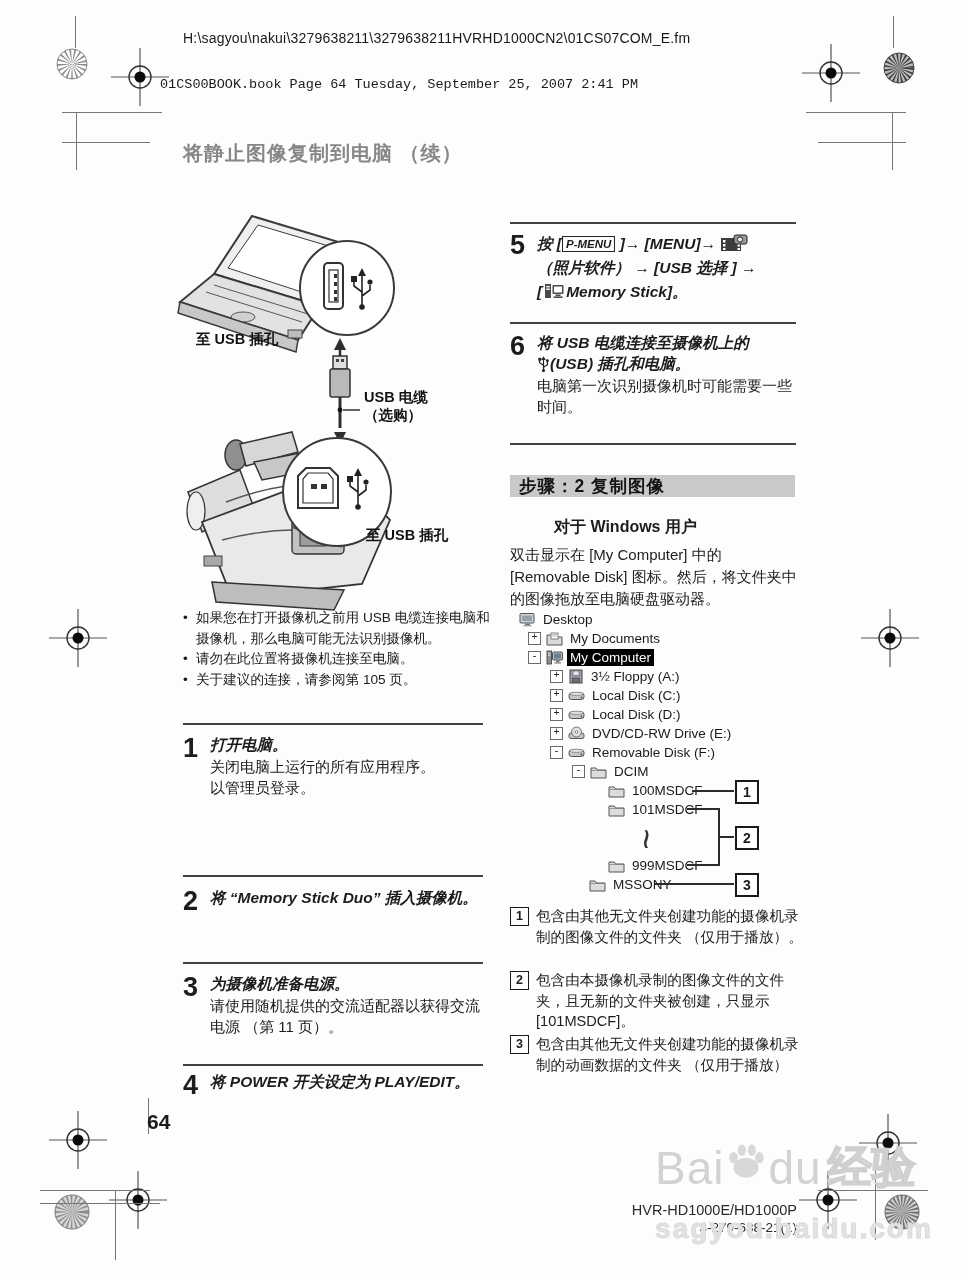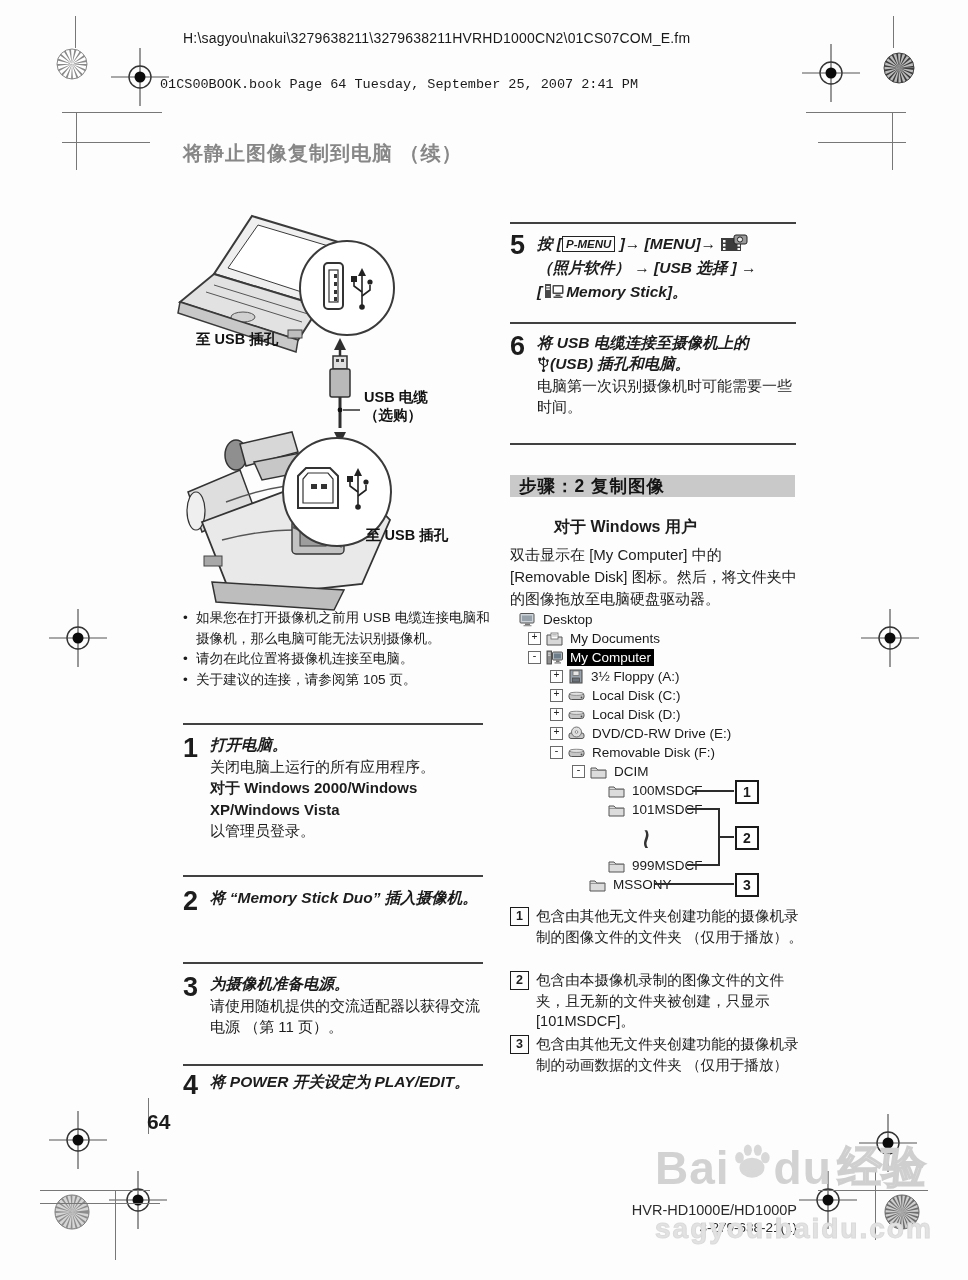--- a/index.html
+++ b/index.html
@@ -57,21 +57,21 @@
   .exp-text{margin-left:7px;font-size:14.6px;line-height:1.42;}
 
   
   .page-num{left:147px;top:1110px;font-size:21px;font-weight:bold;}
   .footer-model{right:171px;top:1202px;font-size:14.5px;color:#2a2a2a;text-align:center;}
   .footer-part{right:171px;top:1220px;font-size:13.5px;color:#2a2a2a;text-align:right;}
 
   
   .wm{left:655px;top:1138px;width:310px;z-index:40;pointer-events:none;}
   .wm-row{display:flex;align-items:center;}
-  .wm-brand{font-size:46px;font-weight:bold;color:#d2d2d2;letter-spacing:1px;}
+  .wm-brand{font-size:46px;font-weight:normal;color:#d2d2d2;letter-spacing:1px;}
   .wm-cjk{font-size:44px;font-weight:bold;color:rgba(214,214,214,.55);-webkit-text-stroke:1.5px #cfcfcf;margin-left:6px;}
   .wm-url{font-size:28px;font-weight:bold;color:#e2e2e2;-webkit-text-stroke:1px #dadada;margin-top:16px;letter-spacing:2px;}
 
   .reg{position:absolute;}
 </style>
 </head>
 <body>
 
 <div class="page">
 
@@ -250,21 +250,20 @@
     <div class="note">请勿在此位置将摄像机连接至电脑。</div>
     <div class="note">关于建议的连接，请参阅第 105 页。</div>
   </div>
 
   <div class="hr" style="left:183px;top:723px;width:300px"></div>
   <div class="step" style="left:183px;top:735px;width:302px">
     <div class="step-num">1</div>
     <div class="step-body" style="width:272px">
       <div class="step-title">打开电脑。</div>
       <div>关闭电脑上运行的所有应用程序。</div>
-      <div class="step-sub">对于 Windows 2000/Windows XP/Windows Vista</div>
       <div>以管理员登录。</div>
     </div>
   </div>
 
   <div class="hr" style="left:183px;top:875px;width:300px"></div>
   <div class="step" style="left:183px;top:888px;width:302px">
     <div class="step-num">2</div>
     <div class="step-body" style="width:272px">
       <div class="step-title">将 “Memory Stick Duo” 插入摄像机。</div>
     </div>

